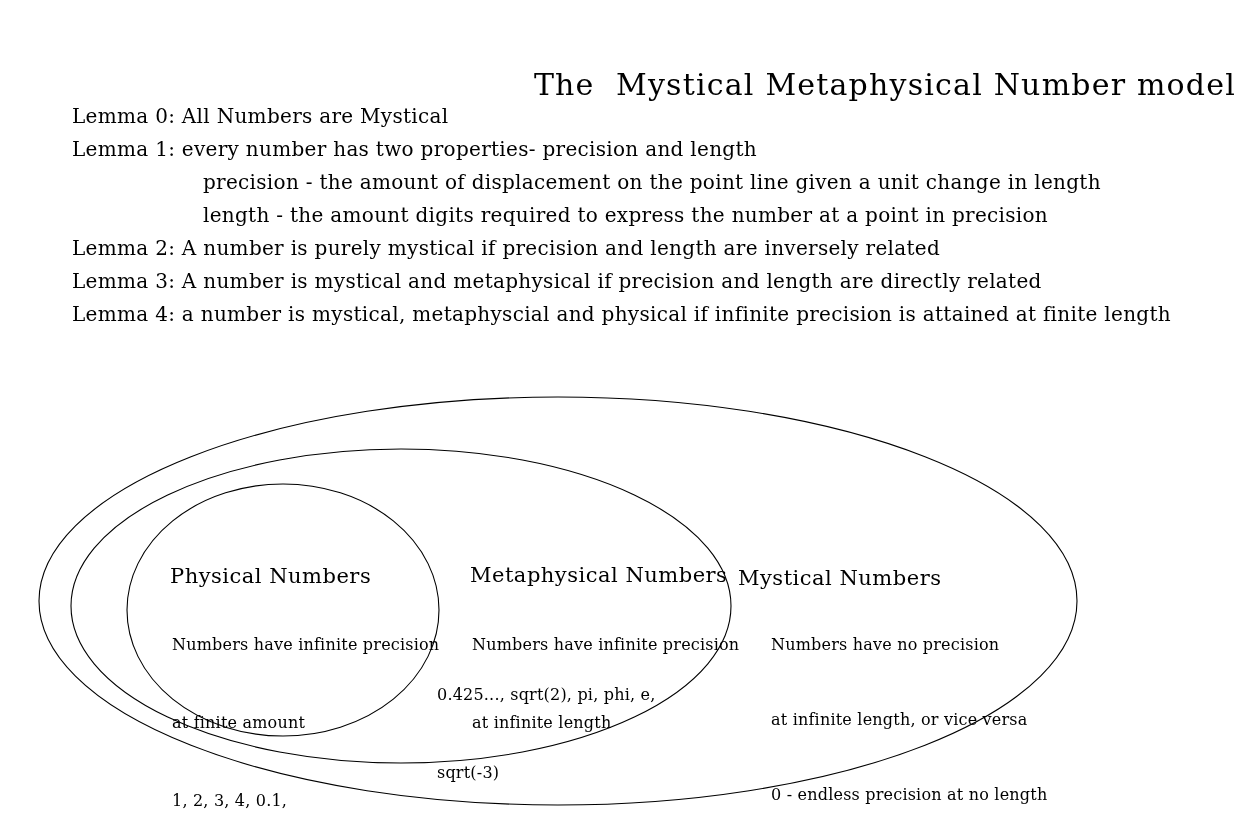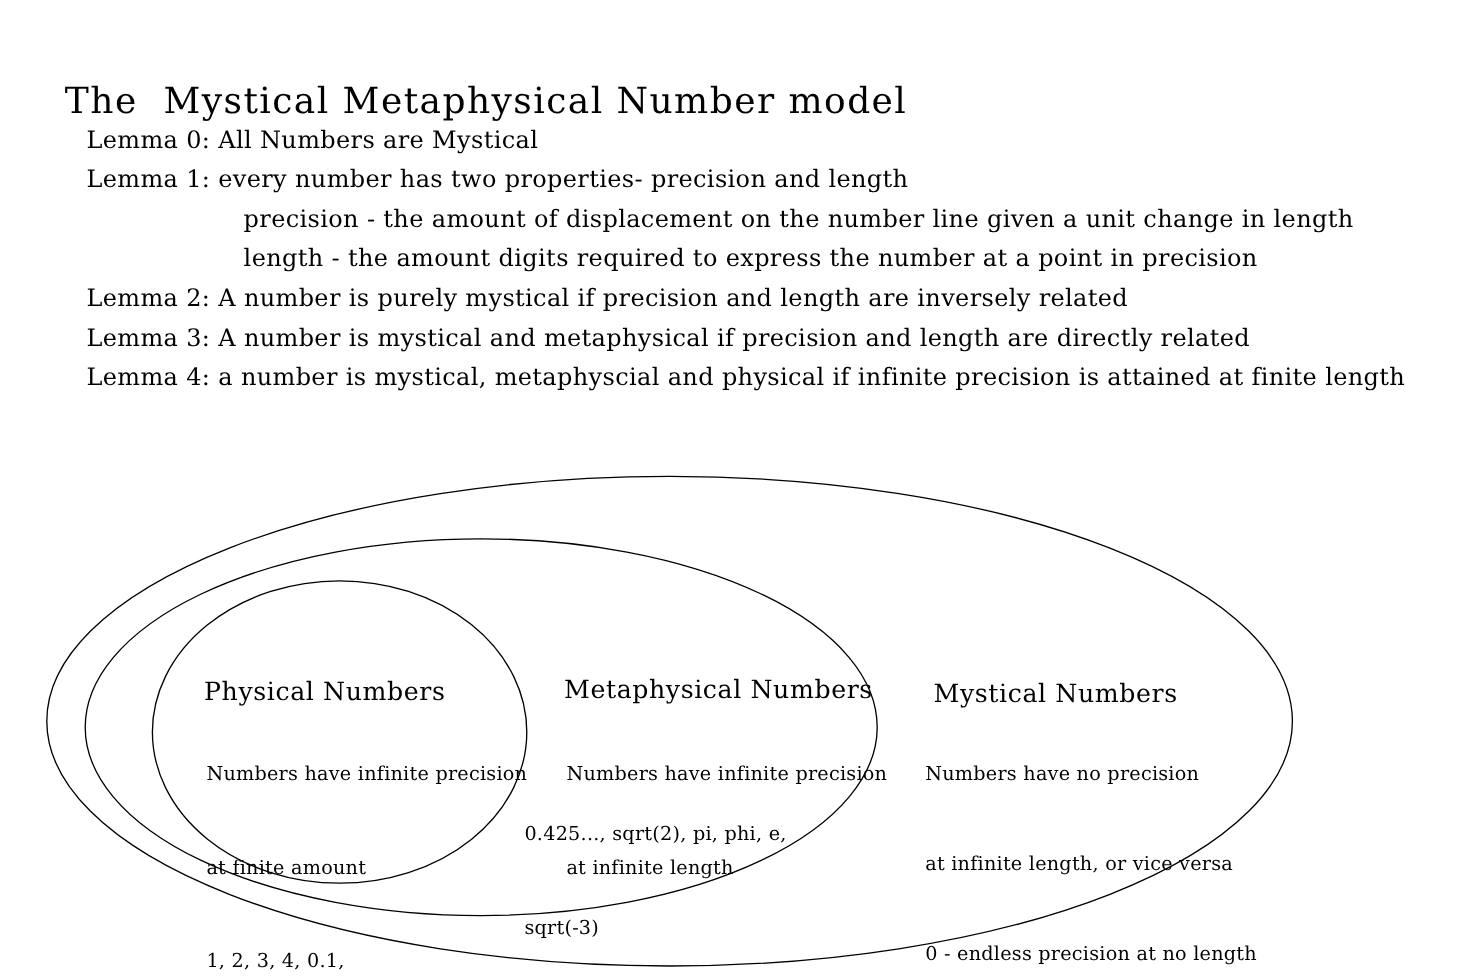--- a/index.html
+++ b/index.html
@@ -21,21 +21,21 @@
   .venn-svg ellipse {
     fill: none;
     stroke: #000000;
     stroke-width: 1.1;
   }
   .page-title {
     position: absolute;
     left: 54px;
     top: 67px;
     width: 1182px;
-    text-align: left;
+    text-align: right;
     font-size: 30px;
     font-weight: normal;
     letter-spacing: 1.2px;
     white-space: pre;
   }
   .lemma-line {
     position: absolute;
     left: 72px;
     font-size: 20px;
     letter-spacing: 0.3px;
@@ -66,21 +66,21 @@
   <svg class="venn-svg" viewBox="0 0 1236 814" xmlns="http://www.w3.org/2000/svg">
     <ellipse cx="558" cy="601" rx="519" ry="204"></ellipse>
     <ellipse cx="401" cy="606" rx="330" ry="157"></ellipse>
     <ellipse cx="283" cy="610" rx="156" ry="126"></ellipse>
   </svg>
 
   <div class="page-title">The  Mystical Metaphysical Number model</div>
 
   <div class="lemma-line" style="top:104px">Lemma 0: All Numbers are Mystical</div>
   <div class="lemma-line" style="top:137px">Lemma 1: every number has two properties- precision and length</div>
-  <div class="lemma-line indent" style="top:170px">precision - the amount of displacement on the number line given a unit change in length</div>
+  <div class="lemma-line indent" style="top:170px">precision - the amount of displacement on the point line given a unit change in length</div>
   <div class="lemma-line indent" style="top:203px">length - the amount digits required to express the number at a point in precision</div>
   <div class="lemma-line" style="top:236px">Lemma 2: A number is purely mystical if precision and length are inversely related</div>
   <div class="lemma-line" style="top:269px">Lemma 3: A number is mystical and metaphysical if precision and length are directly related</div>
   <div class="lemma-line" style="top:302px">Lemma 4: a number is mystical, metaphyscial and physical if infinite precision is attained at finite length</div>
 
   <div class="set-title" style="left:170px; top:554px">Physical Numbers</div>
   <div class="set-body" style="left:172px; top:580px">
     <div>Numbers have infinite precision</div>
     <div>at finite amount</div>
     <div>1, 2, 3, 4, 0.1,</div>
@@ -89,21 +89,21 @@
   <div class="set-title" style="left:470px; top:553px">Metaphysical Numbers</div>
   <div class="set-body" style="left:472px; top:580px">
     <div>Numbers have infinite precision</div>
     <div>at infinite length</div>
   </div>
   <div class="set-body" style="left:437px; top:630px">
     <div>0.425..., sqrt(2), pi, phi, e,</div>
     <div>sqrt(-3)</div>
   </div>
 
-  <div class="set-title" style="left:778px; top:556px">Mystical Numbers</div>
+  <div class="set-title" style="left:738px; top:556px">Mystical Numbers</div>
   <div class="set-body tight" style="left:771px; top:582px">
     <div>Numbers have no precision</div>
     <div>at infinite length, or vice versa</div>
     <div>0 - endless precision at no length</div>
     
   </div>
 
 </div>
 
 </body></html>

